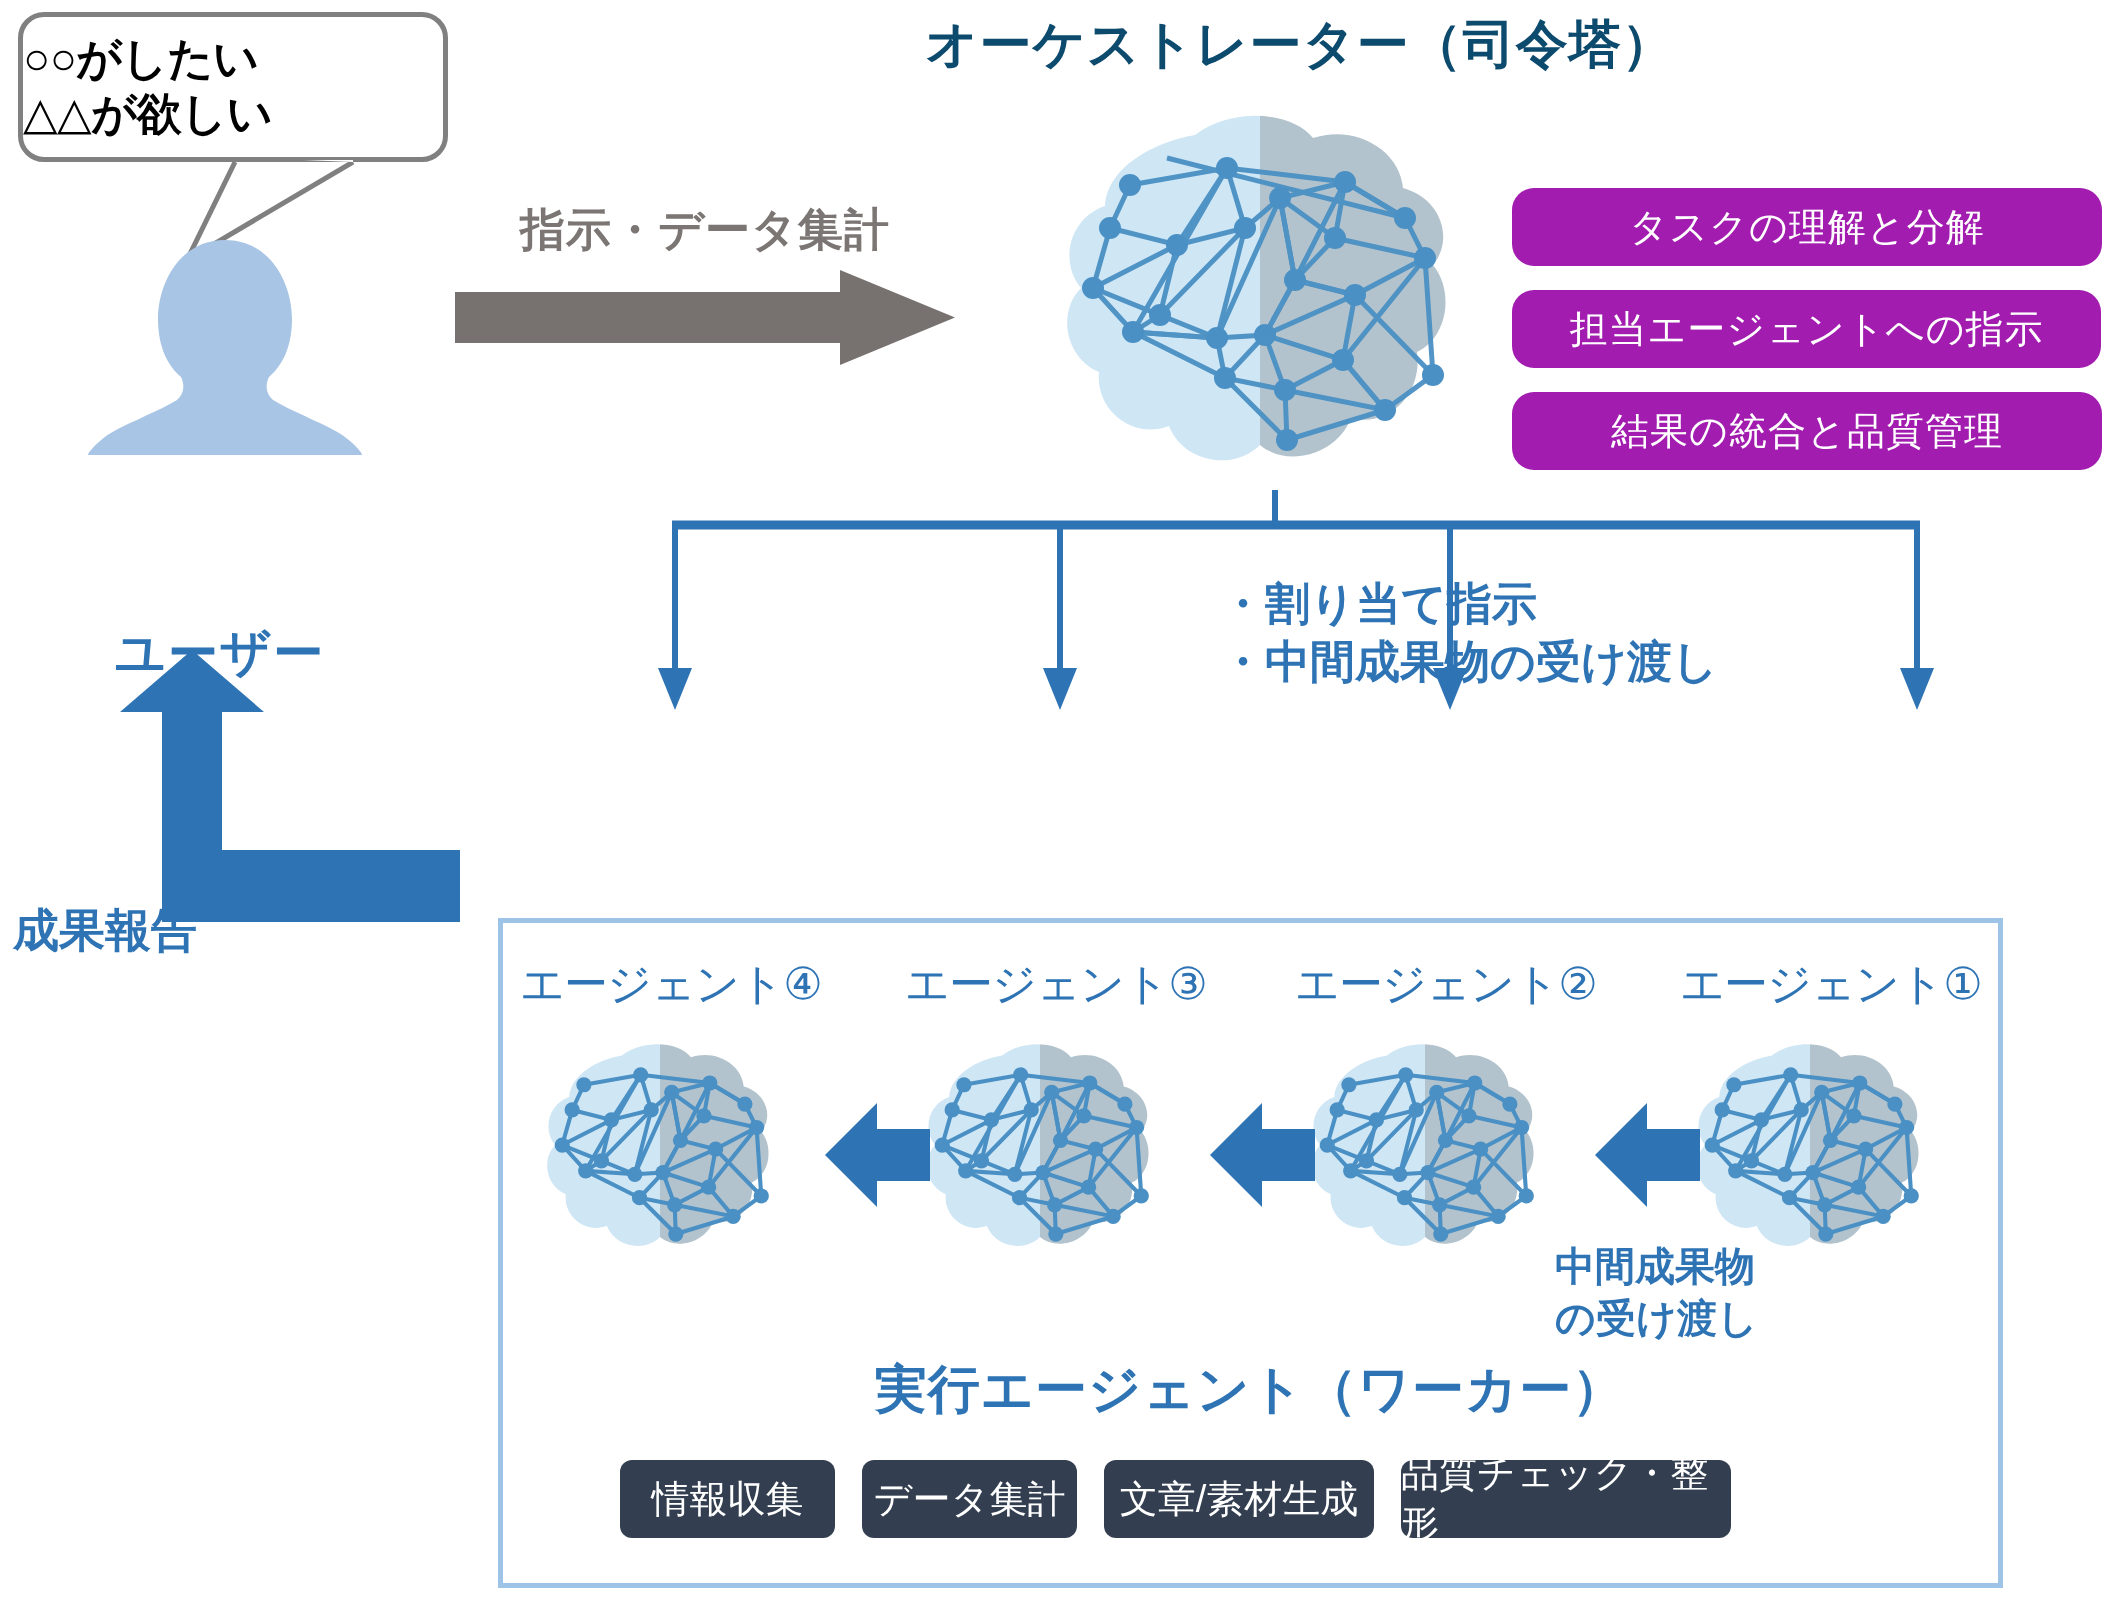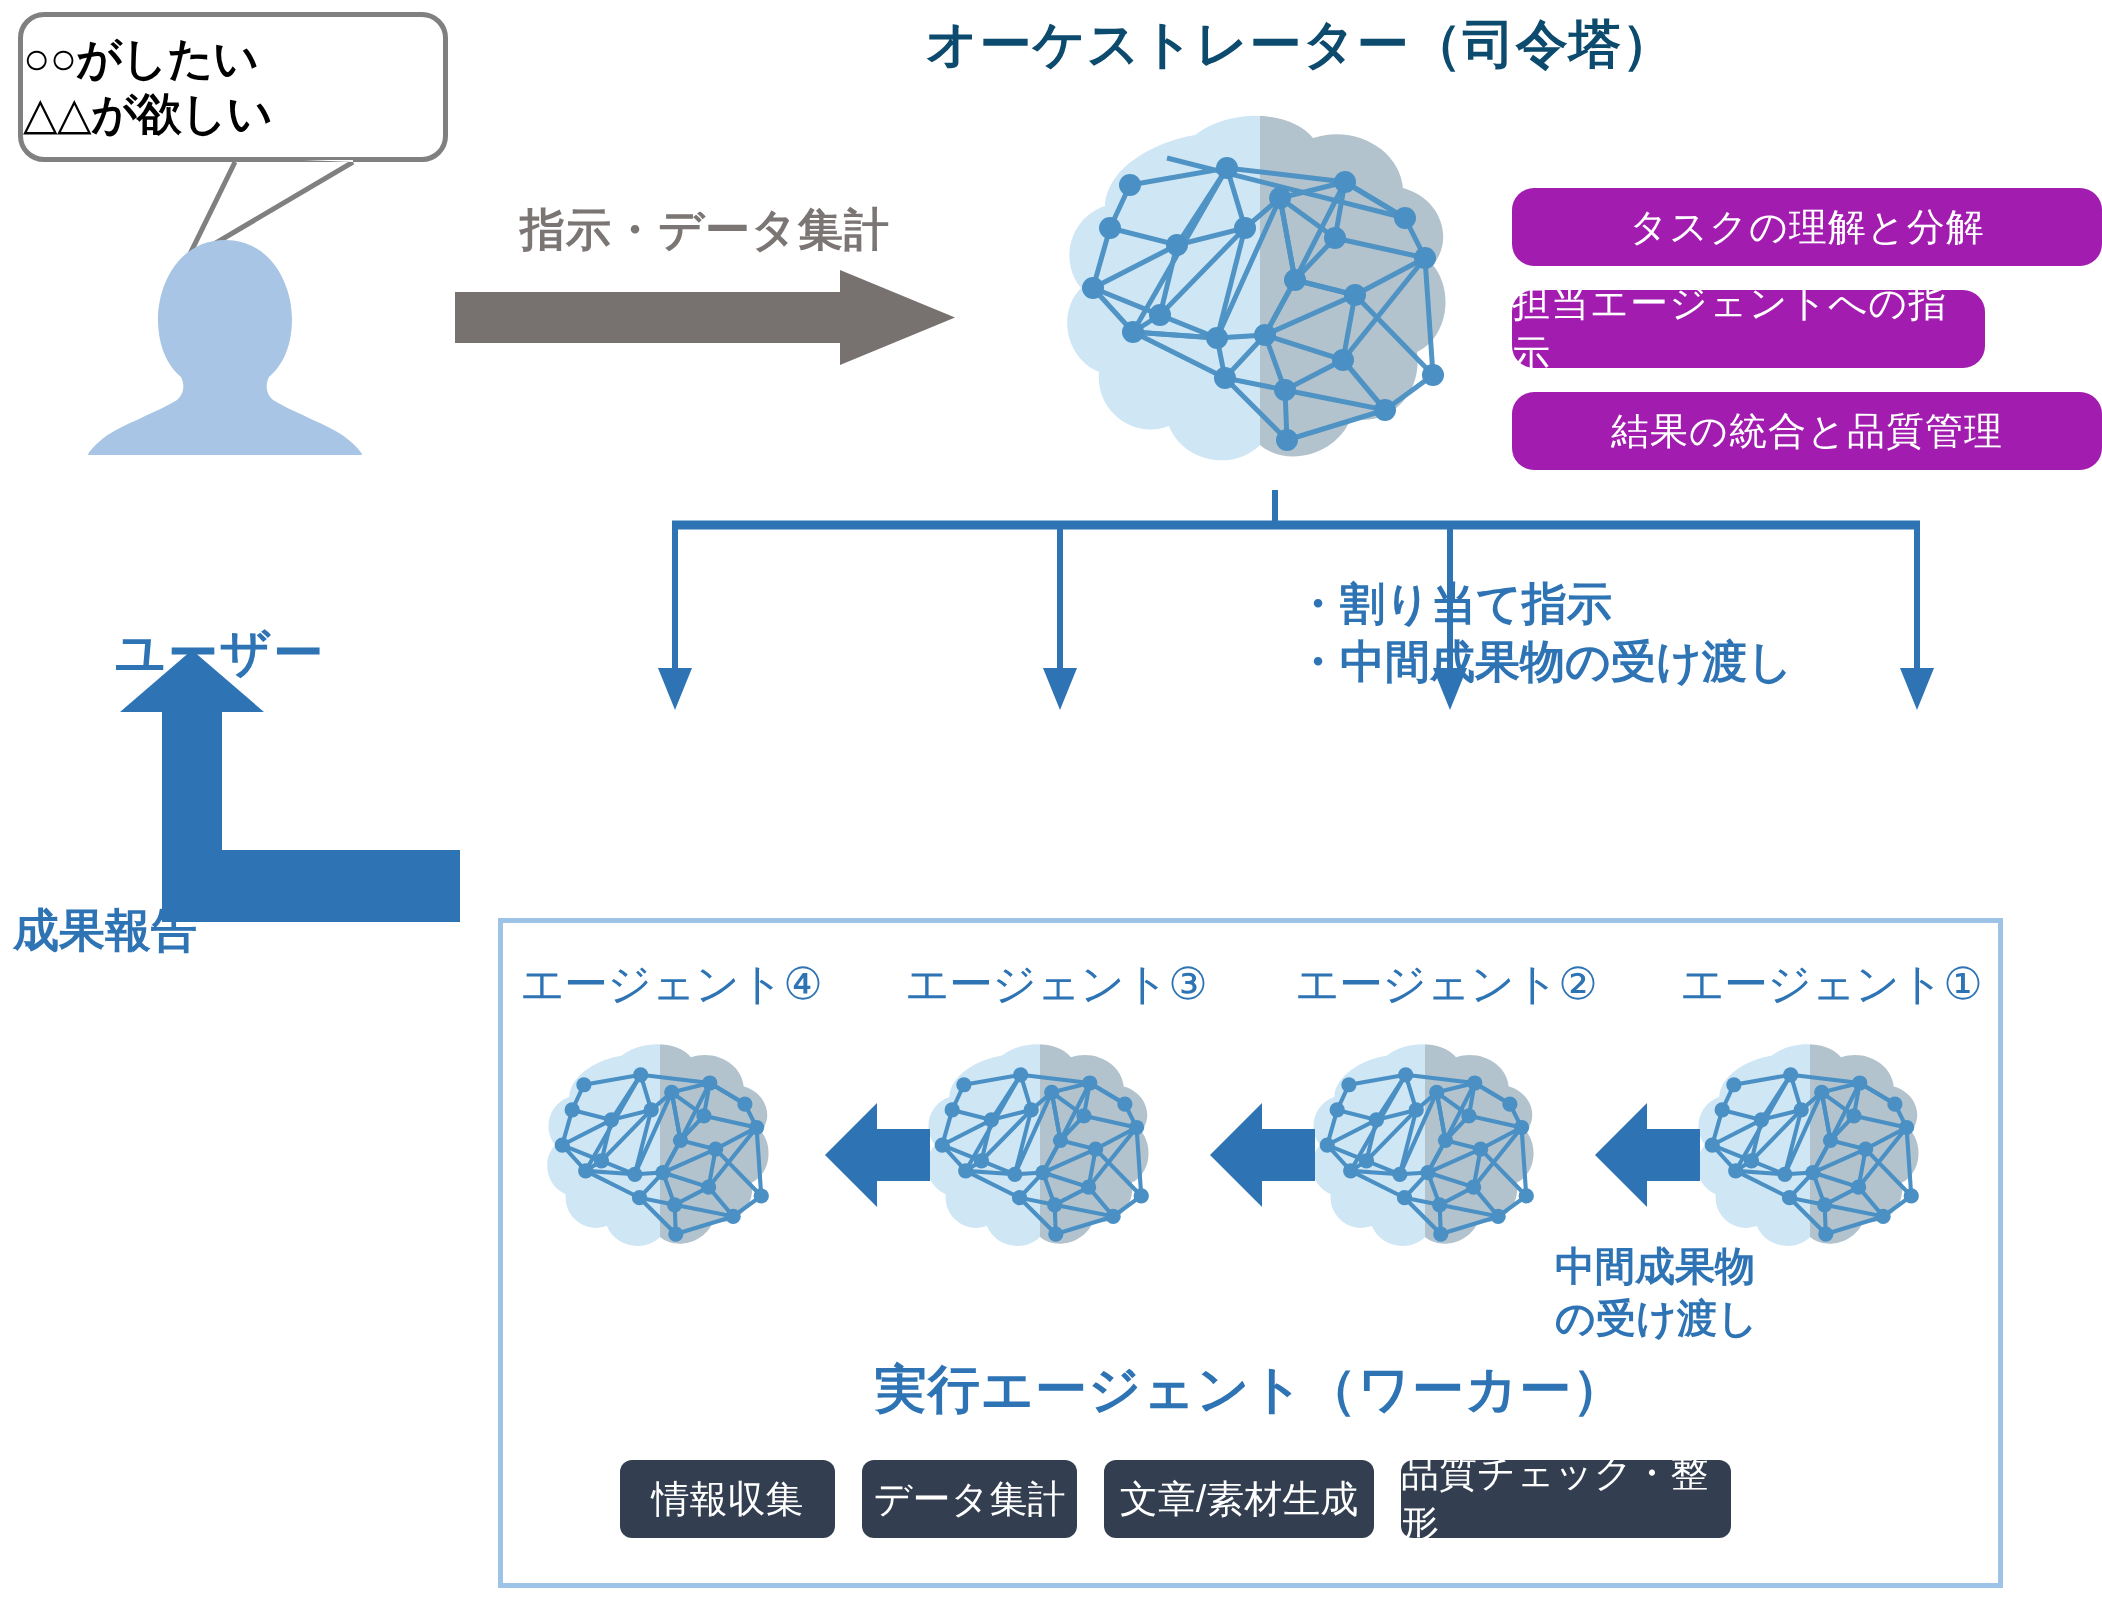--- a/index.html
+++ b/index.html
@@ -94,26 +94,26 @@
     background: #a21caf;
     border-radius: 22px;
     color: #ffffff;
     font-size: 38px;
     display: flex;
     align-items: center;
     justify-content: center;
     letter-spacing: 1px;
   }
   #cap-0 { left: 1512px; top: 188px; width: 590px; height: 78px; }
-  #cap-1 { left: 1512px; top: 290px; width: 473px; height: 78px; }
+  #cap-1 { left: 1512px; top: 290px; width: 589px; height: 78px; }
   #cap-2 { left: 1512px; top: 392px; width: 590px; height: 78px; }
 
   
   #distribution-text {
-    left: 1295px; top: 575px;
+    left: 1220px; top: 575px;
     font-size: 45px;
     font-weight: bold;
     color: #2e74b5;
     line-height: 1.28;
     letter-spacing: 0px;
   }
 
   
   #connectors {
     left: 0; top: 490px;

